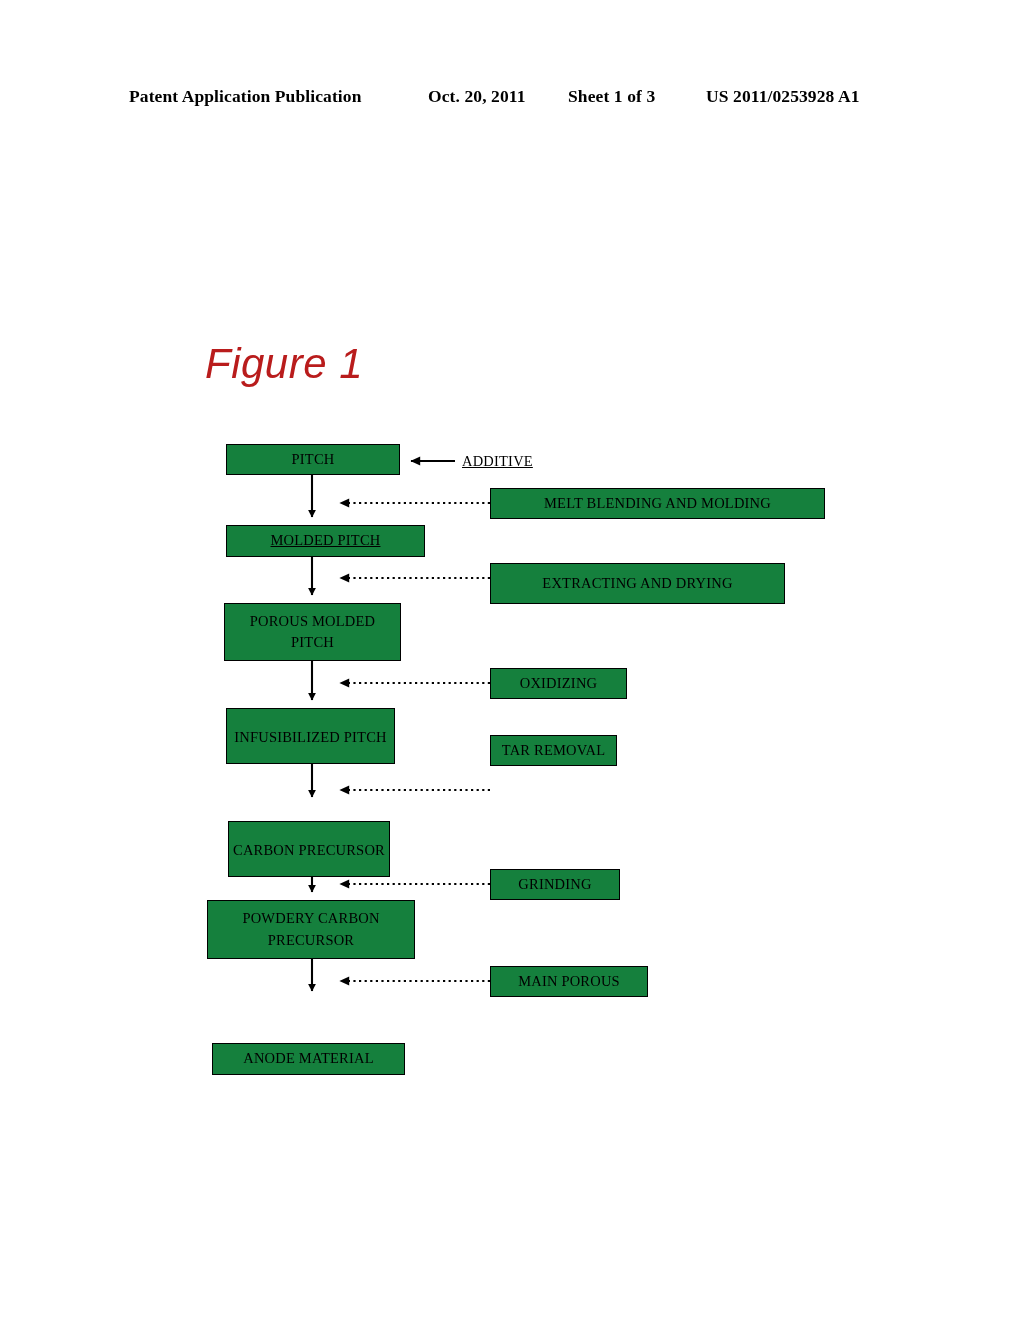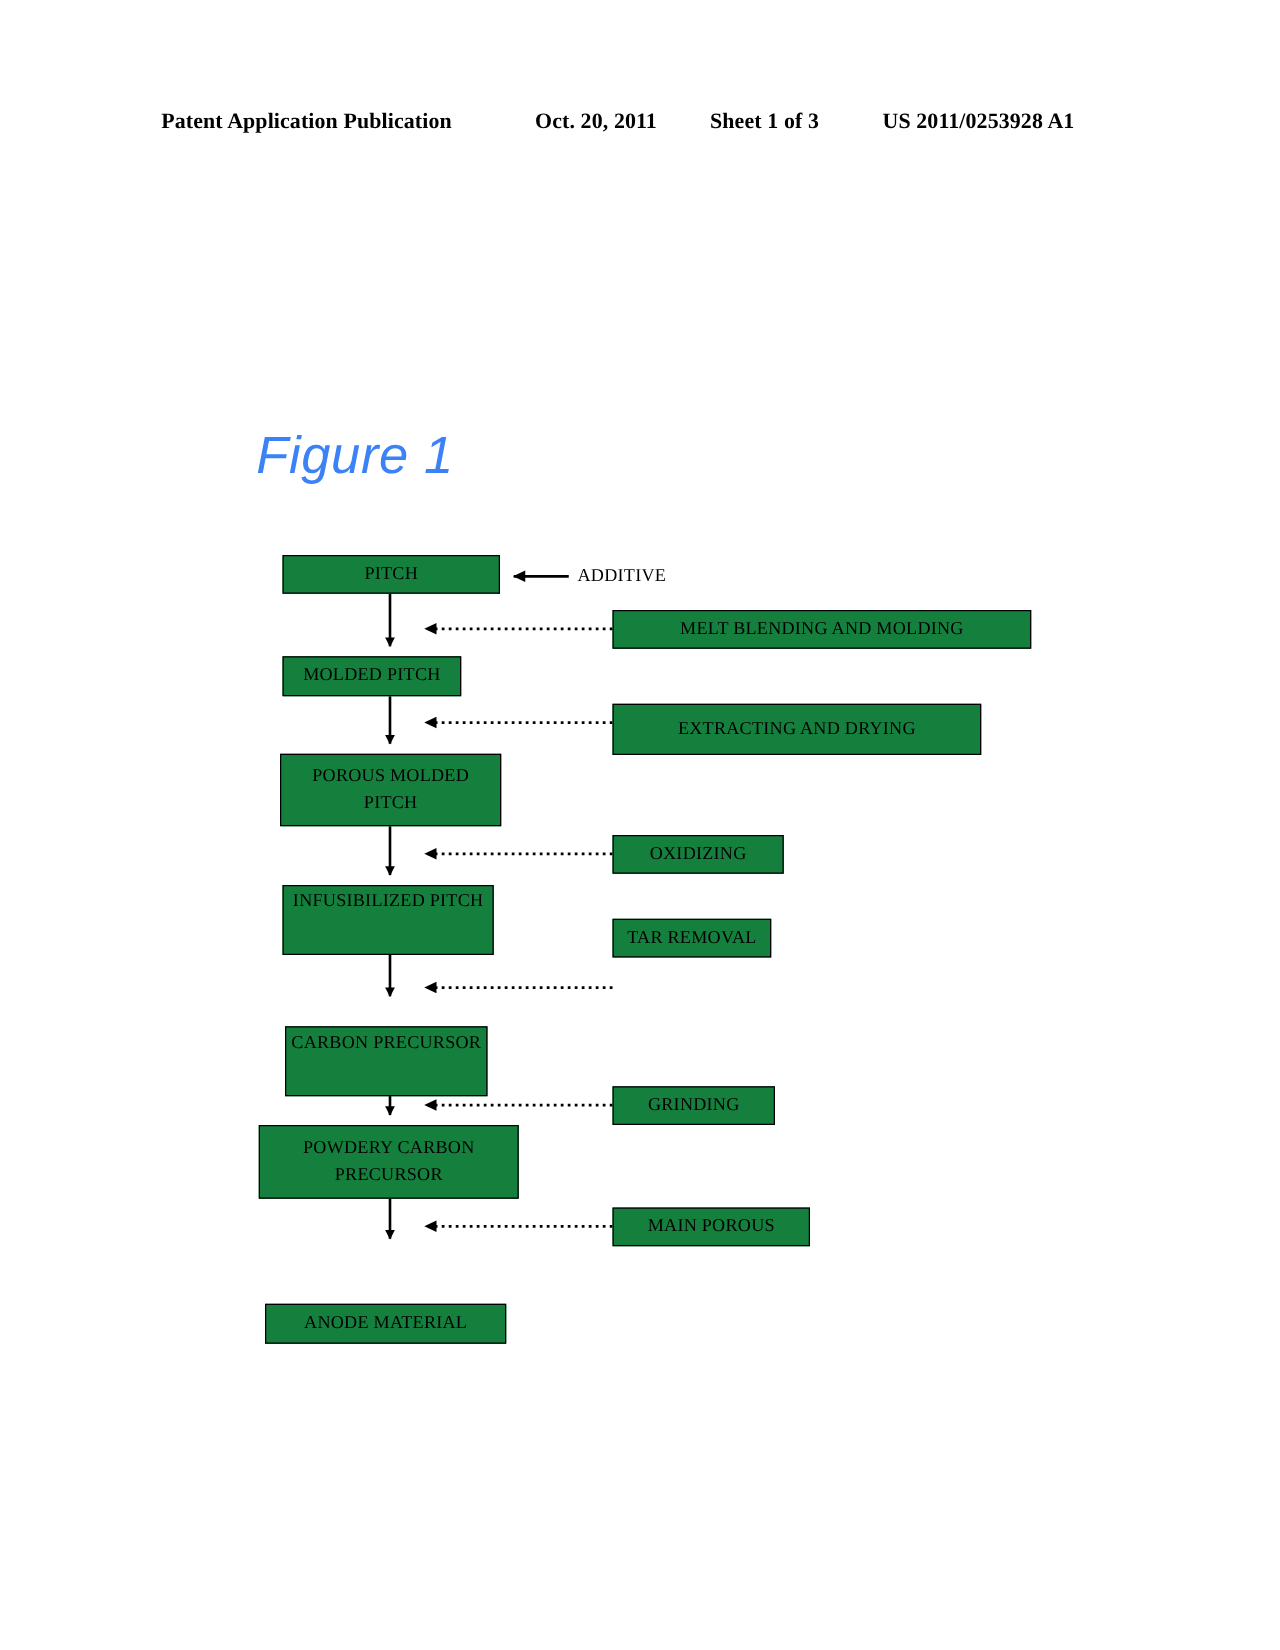--- a/index.html
+++ b/index.html
@@ -39,21 +39,21 @@
   
   #figure-title {
     position: absolute;
     left: 205px;
     top: 340px;
     font-family: "Liberation Sans", "DejaVu Sans", sans-serif;
     font-style: italic;
     font-weight: normal;
     font-size: 42px;
     letter-spacing: 0.5px;
-    color: #3b82f6;
+    color: #b91c1c;
   }
 
   
   #flowchart {
     position: absolute;
     left: 0;
     top: 0;
     width: 1024px;
     height: 1320px;
   }
@@ -72,21 +72,21 @@
   }
   .node.center {
     display: flex;
     align-items: center;
     justify-content: center;
   }
   .node.top {
     display: flex;
     align-items: flex-start;
     justify-content: center;
-    padding-top: 2px;
+    padding-top: 18px;
   }
 
   
   .plain-label {
     position: absolute;
     font-size: 14.5px;
     letter-spacing: 0.2px;
     white-space: nowrap;
   }
 
@@ -139,29 +139,29 @@
         <line x1="490" x2="340" y1="884" y2="884" stroke="#000000" stroke-width="2.2" stroke-dasharray="2.2 3.4" stroke-linecap="butt" marker-end="url(#arrow-left)"></line>
         <line x1="490" x2="340" y1="981" y2="981" stroke="#000000" stroke-width="2.2" stroke-dasharray="2.2 3.4" stroke-linecap="butt" marker-end="url(#arrow-left)"></line>
       </g>
     <g id="input-connector-group">
         <line x1="455" x2="411" y1="461" y2="461" stroke="#000000" stroke-width="2.2" marker-end="url(#arrow-left)"></line>
       </g>
   </svg>
 
   <div id="node-layer">
       <div class="node center" style="left: 226px; top: 444px; width: 174px; height: 31px;">PITCH</div>
-      <div class="node center" style="left: 226px; top: 525px; width: 143px; height: 32px;">MOLDED PITCH</div>
+      <div class="node center" style="left: 226px; top: 525px; width: 199px; height: 32px; text-decoration: underline;">MOLDED PITCH</div>
       <div class="node center" style="left: 224px; top: 603px; width: 177px; height: 58px;">POROUS MOLDED
 PITCH</div>
       <div class="node top" style="left: 226px; top: 708px; width: 169px; height: 56px;">INFUSIBILIZED PITCH</div>
       <div class="node top" style="left: 228px; top: 805px; width: 162px; height: 56px; margin-top: 16px;">CARBON PRECURSOR</div>
       <div class="node center" style="left: 207px; top: 900px; width: 208px; height: 59px;">POWDERY CARBON
 PRECURSOR</div>
       <div class="node center" style="left: 212px; top: 999px; width: 193px; height: 32px; margin-top: 44px;">ANODE MATERIAL</div>
       <div class="node center" style="left: 490px; top: 488px; width: 335px; height: 31px;">MELT BLENDING AND MOLDING</div>
       <div class="node center" style="left: 490px; top: 563px; width: 295px; height: 41px;">EXTRACTING AND DRYING</div>
       <div class="node center" style="left: 490px; top: 668px; width: 137px; height: 31px;">OXIDIZING</div>
       <div class="node center" style="left: 490px; top: 735px; width: 127px; height: 31px; font-family: Liberation Serif, serif;">TAR REMOVAL</div>
       <div class="node center" style="left: 490px; top: 869px; width: 130px; height: 31px;">GRINDING</div>
       <div class="node center" style="left: 490px; top: 966px; width: 158px; height: 31px;">MAIN POROUS</div>
-      <div class="plain-label" style="left: 462px; top: 453px;">ADDITIVE</div>
+      <div class="plain-label" style="left: 462px; top: 453px; text-decoration: underline;">ADDITIVE</div>
     </div>
 </div>
 
 </body></html>

